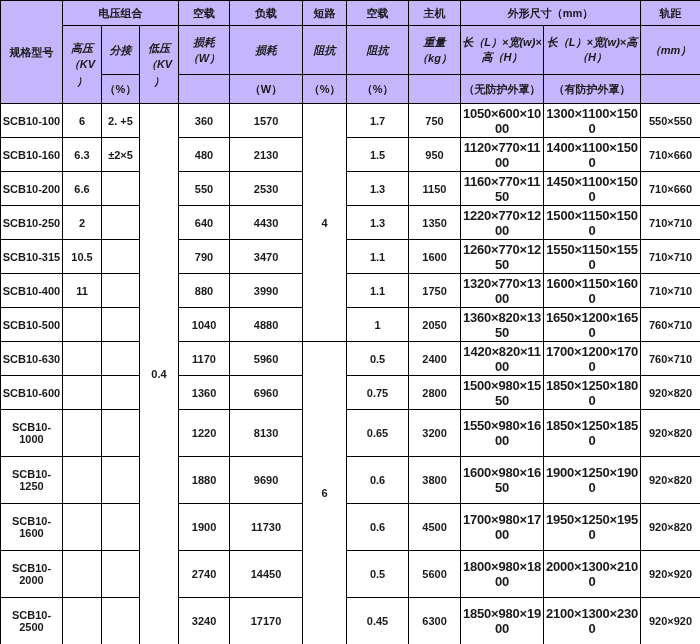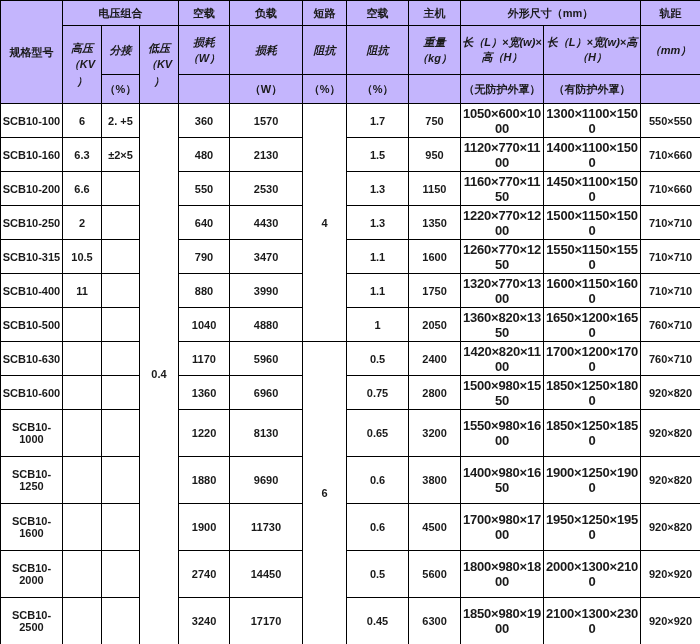--- a/index.html
+++ b/index.html
@@ -222,21 +222,21 @@
         <td>920×820</td>
       </tr>
       <tr class="r2">
         <td>SCB10-1250</td>
         <td></td>
         <td></td>
         <td>1880</td>
         <td>9690</td>
         <td>0.6</td>
         <td>3800</td>
-        <td class="dim">1400×980×1650</td>
+        <td class="dim">1600×980×1650</td>
         <td class="dim">1900×1250×1900</td>
         <td>920×820</td>
       </tr>
       <tr class="r2">
         <td>SCB10-1600</td>
         <td></td>
         <td></td>
         <td>1900</td>
         <td>11730</td>
         <td>0.6</td>

